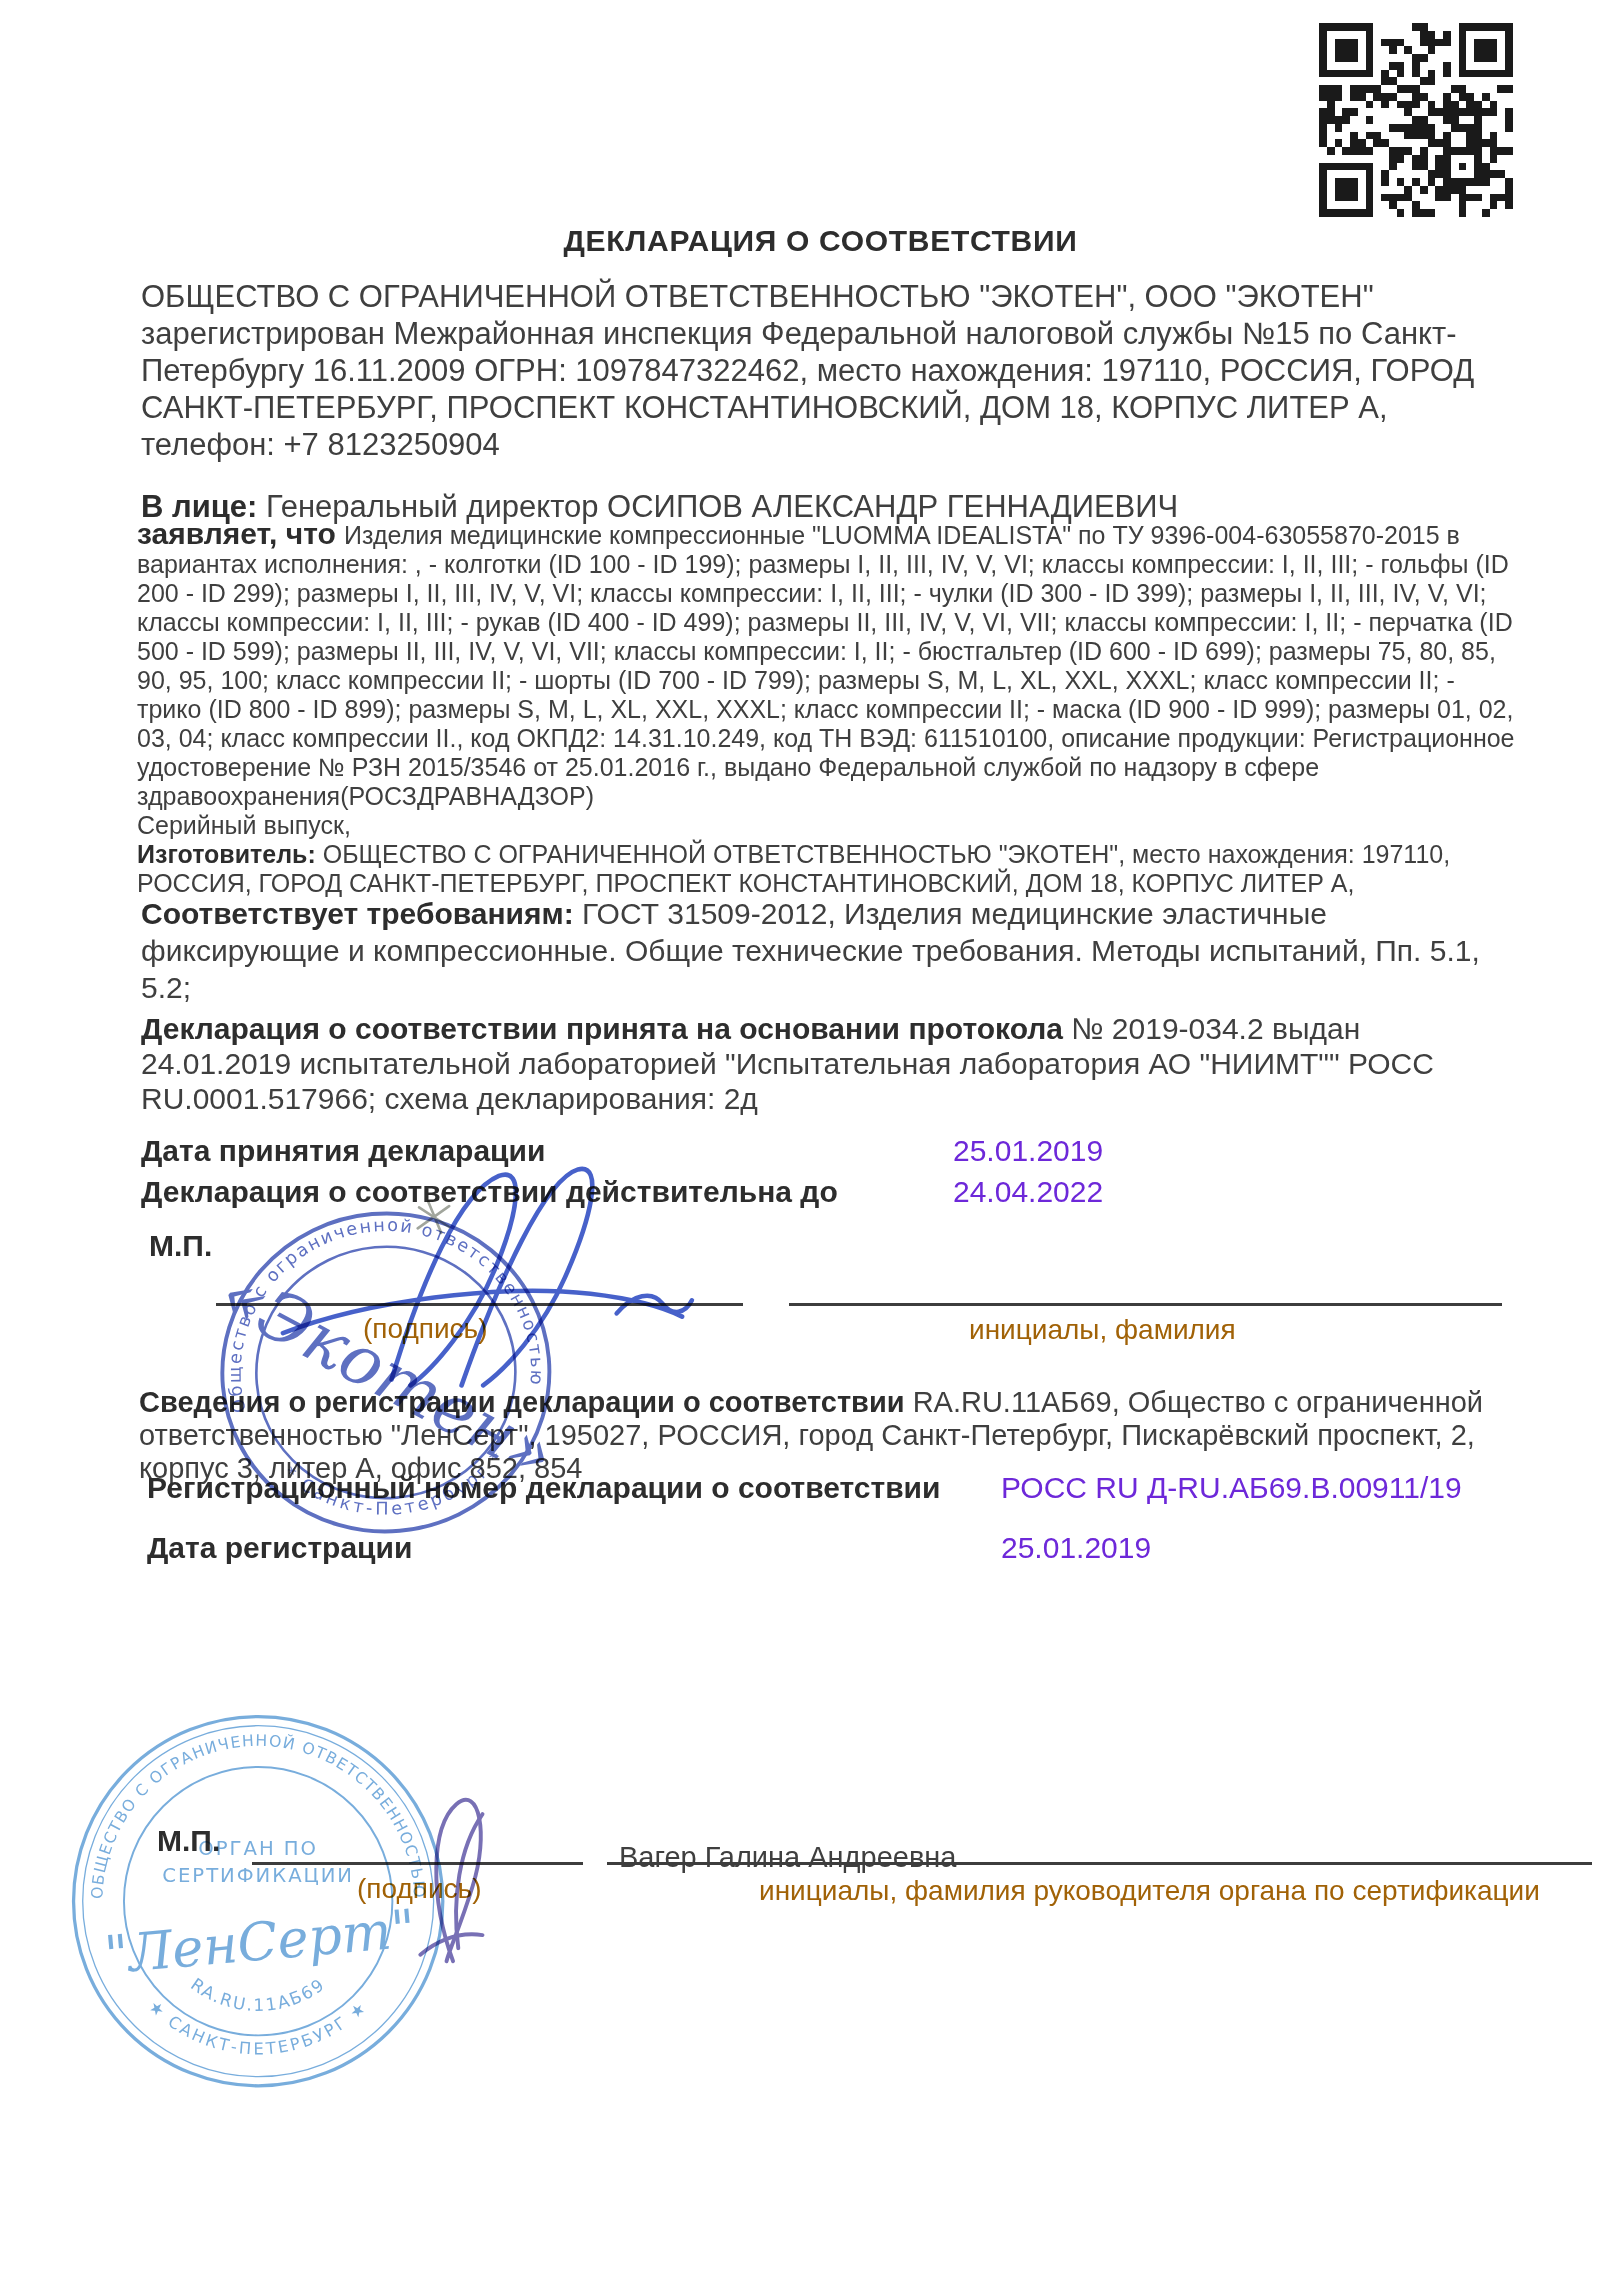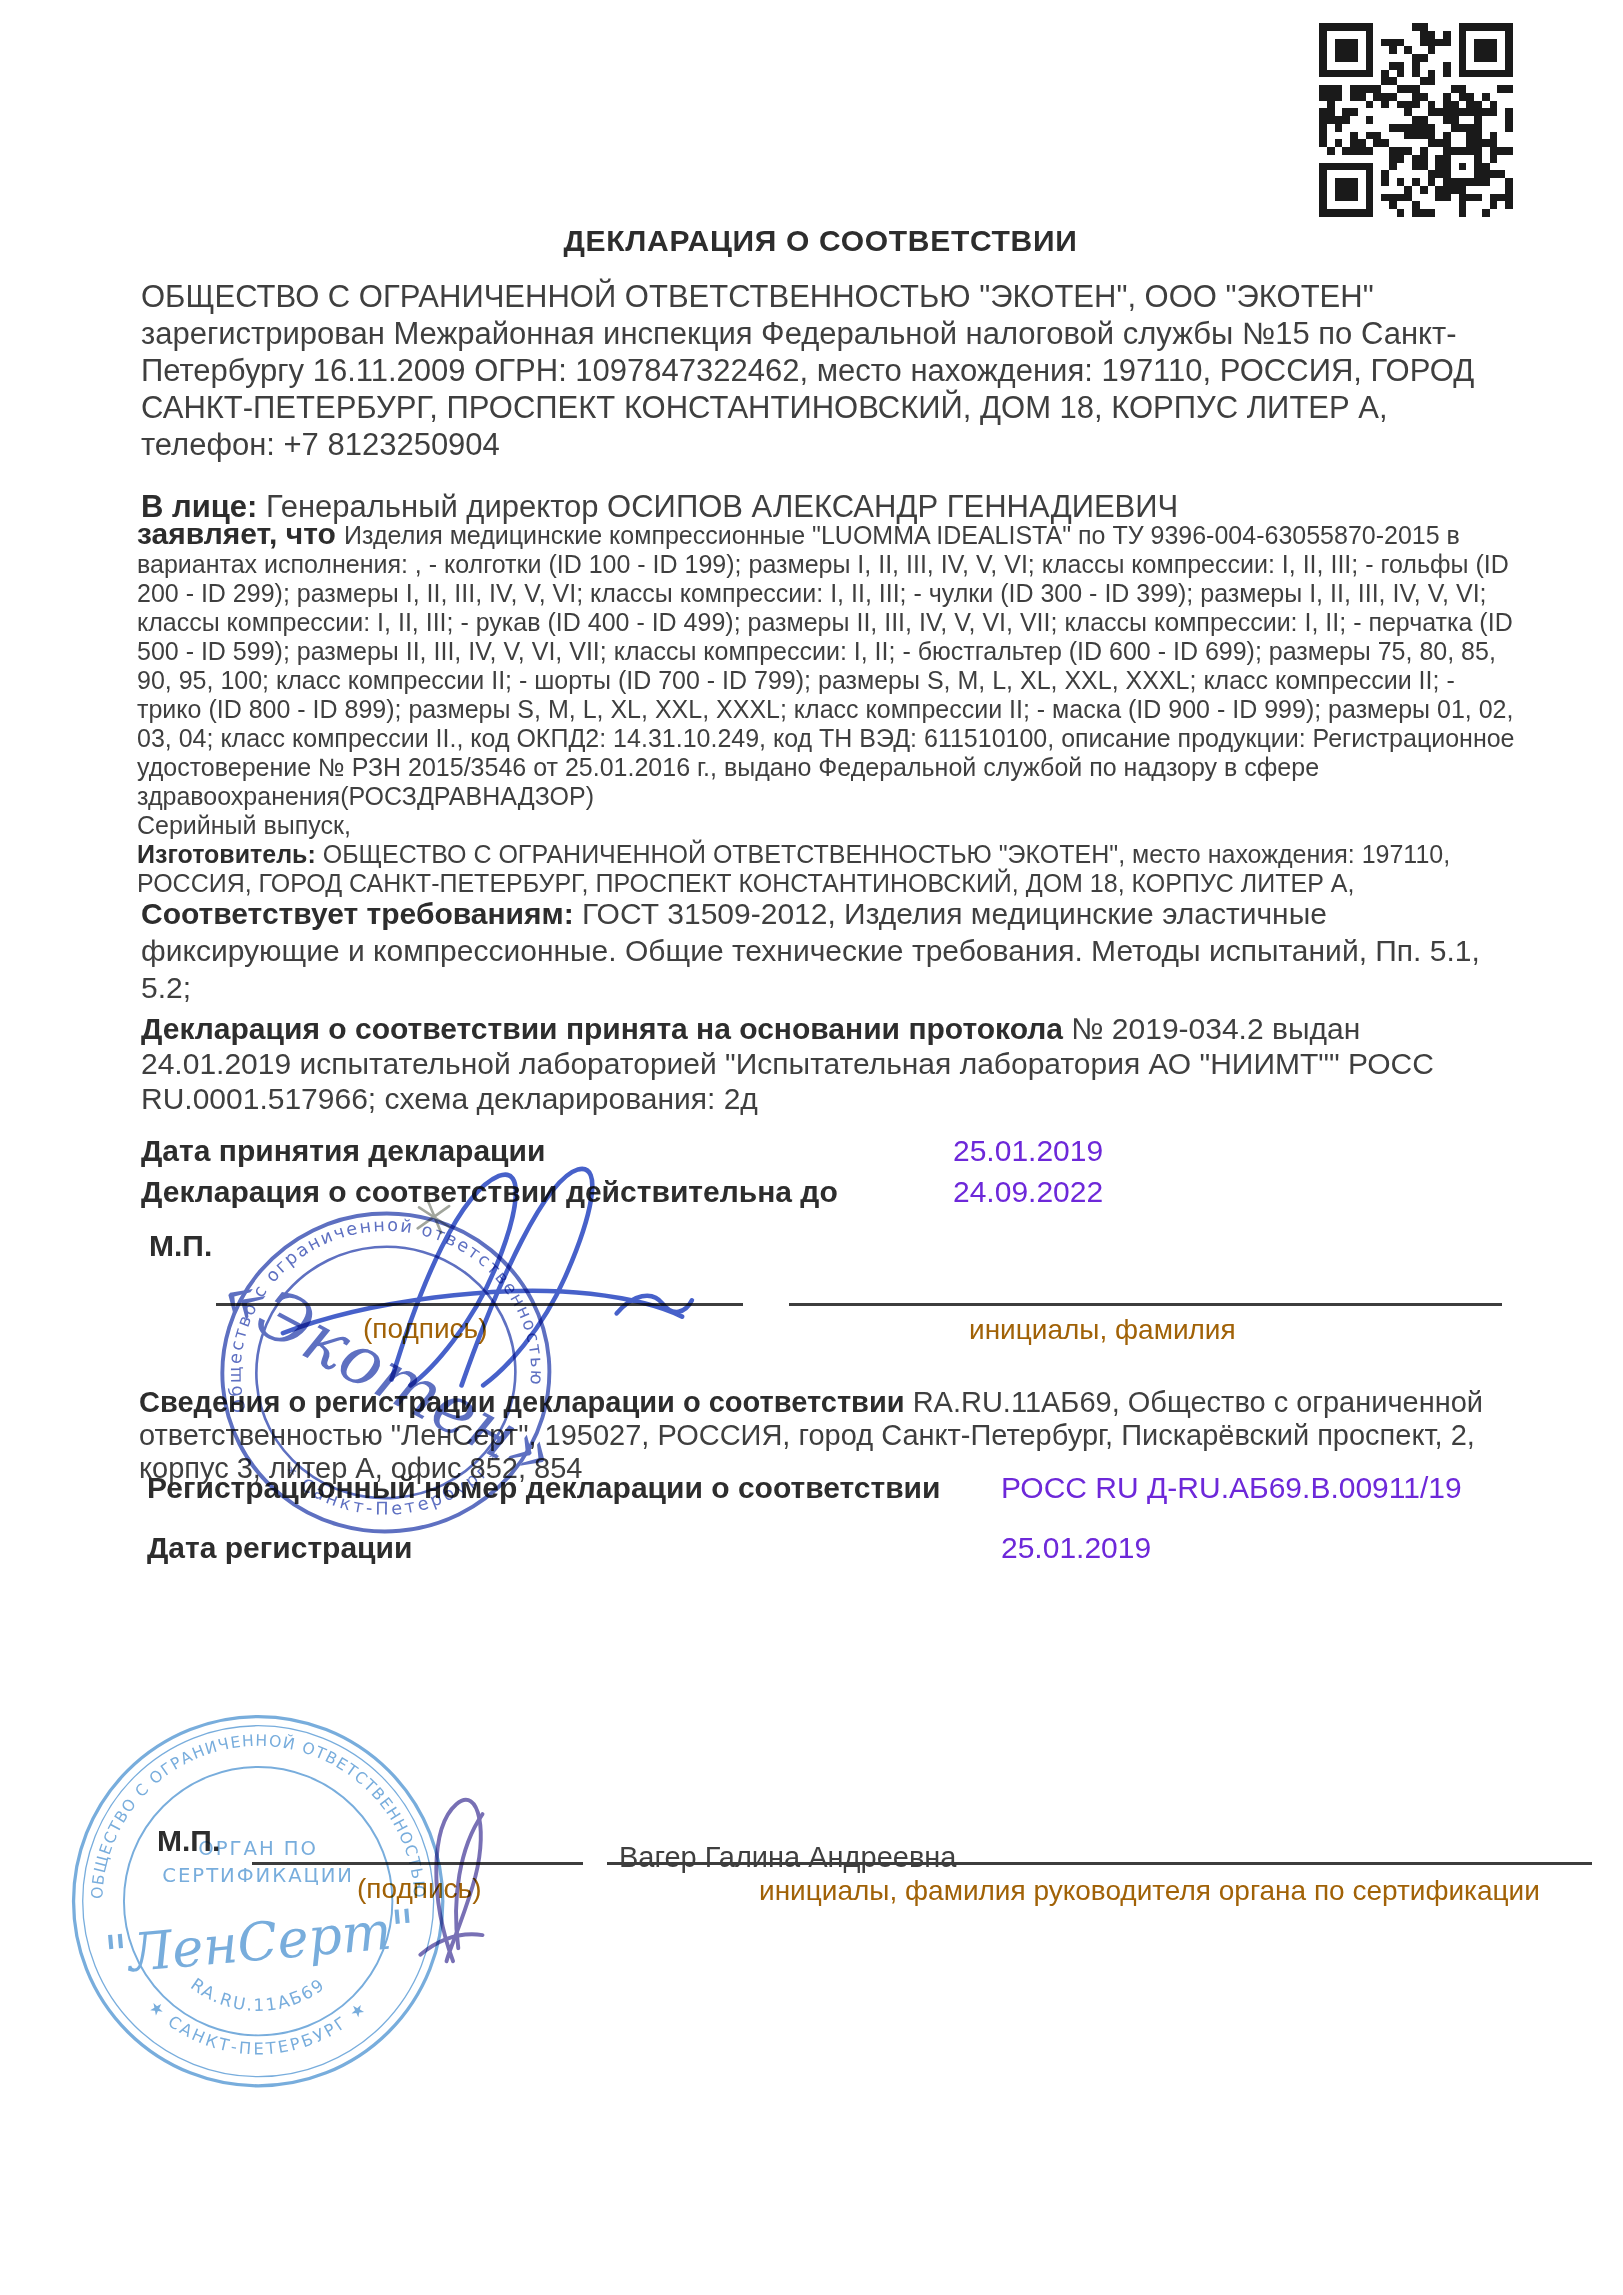--- a/index.html
+++ b/index.html
@@ -263,21 +263,21 @@
   <div class="abs compliance"><span class="lbl">Соответствует требованиям: </span><span>ГОСТ 31509-2012, Изделия медицинские эластичные фиксирующие и компрессионные. Общие технические требования. Методы испытаний, Пп. 5.1, 5.2;</span></div>
 
   <div class="abs basis"><span class="lbl">Декларация о соответствии принята на основании протокола </span><span>№ 2019-034.2 выдан 24.01.2019 испытательной лабораторией "Испытательная лаборатория АО "НИИМТ"" РОСС RU.0001.517966; схема декларирования: 2д</span></div>
 
   <div class="abs row r-dates" style="top:1134px;">
     <span class="lbl">Дата принятия декларации</span>
     <span class="val">25.01.2019</span>
   </div>
   <div class="abs row r-dates" style="top:1175px;">
     <span class="lbl">Декларация о соответствии действительна до</span>
-    <span class="val">24.09.2022</span>
+    <span class="val">24.04.2022</span>
   </div>
 
   <div class="abs mp" style="left:149px;top:1229px;">М.П.</div>
 
 
   <div class="rule" style="left:216px;top:1303px;width:527px;"></div>
   <div class="rule" style="left:789px;top:1303px;width:713px;"></div>
   <div class="abs cap" style="left:363px;top:1313px;">(подпись)</div>
   <div class="abs cap" style="left:969px;top:1314px;text-align:center;">инициалы, фамилия</div>
 

